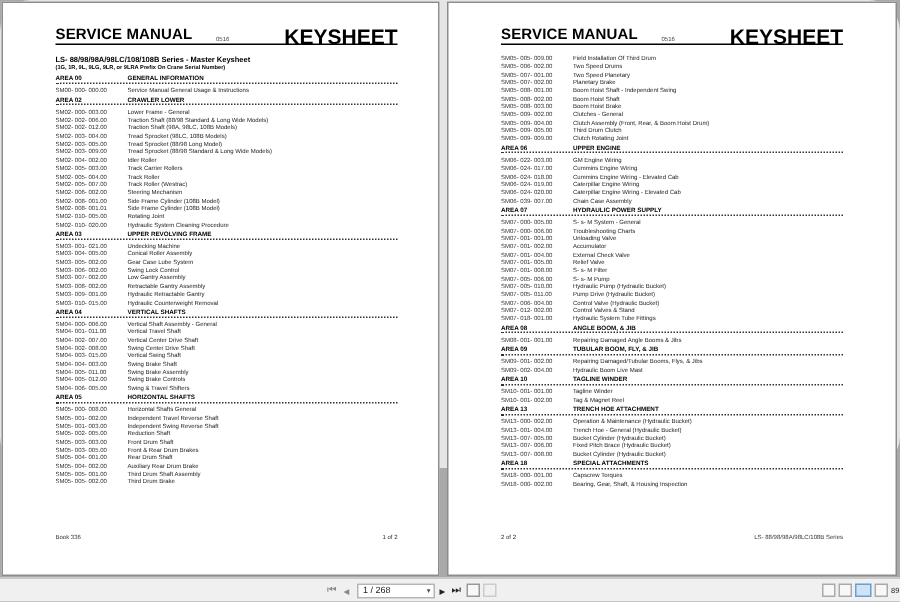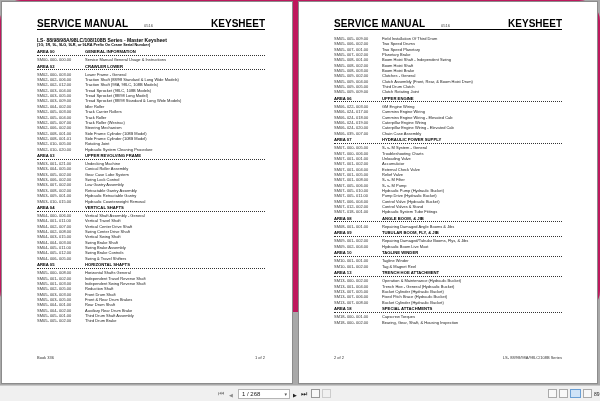--- a/index.html
+++ b/index.html
@@ -1,31 +1,31 @@
 <!DOCTYPE html>
 <html><head>
 <meta charset="utf-8">
 <style>
   * { box-sizing: border-box; margin: 0; padding: 0; }
   html, body { width: 600px; height: 401px; overflow: hidden; background: #a9a9a9; }
   body { font-family: "Liberation Sans", sans-serif; position: relative; }
 
-  .viewer { position: absolute; left: 0; top: 0; width: 600px; height: 312px; background: #be185d; border-radius: 21px; }
+  .viewer { position: absolute; left: 0; top: 0; width: 600px; height: 312px; background: #e5e5e5; border-radius: 21px; }
   .page {
     position: absolute; top: 1px; height: 383px; background: #fff;
     border: 1px solid #8c8c8c;
   }
   .page.left { left: 1px; width: 292px; }
   .page.right { left: 298px; width: 300px; }
 
   .content { position: absolute; left: 35px; top: 16px; width: 228px; }
   .hdr { display: flex; align-items: flex-end; justify-content: space-between; border-bottom: 1px solid #000; height: 12px; }
   .hdr .sm { font-weight: bold; font-size: 10px; letter-spacing: 0.1px; line-height: 10px; }
   .hdr .code { font-size: 4px; color: #444; position: absolute; left: 107px; top: 5px; }
-  .hdr .ks { font-weight: bold; font-size: 10px; line-height: 10px; }
+  .hdr .ks { font-weight: bold; font-size: 14px; line-height: 10px; }
 
   .title { font-size: 5px; font-weight: bold; margin-top: 7px; line-height: 6px; }
   .subtitle { font-size: 3.8px; font-weight: bold; line-height: 5px; }
 
   .area { display: flex; font-size: 4.2px; font-weight: bold; line-height: 5.2px; margin-top: 1px;
           border-bottom: 1.5px dotted #333; padding-bottom: 0.5px; margin-bottom: 1.5px; }
   .area .a-label { width: 48px; }
   .entry { display: flex; font-size: 4px; line-height: 5.35px; color: #222; white-space: nowrap; }
   .entry .code-c { width: 48px; color: #333; }
 

